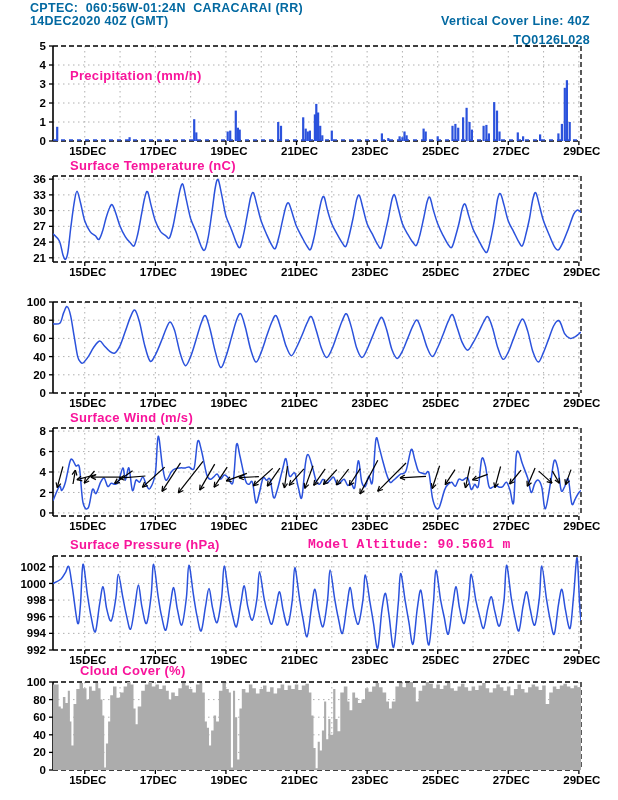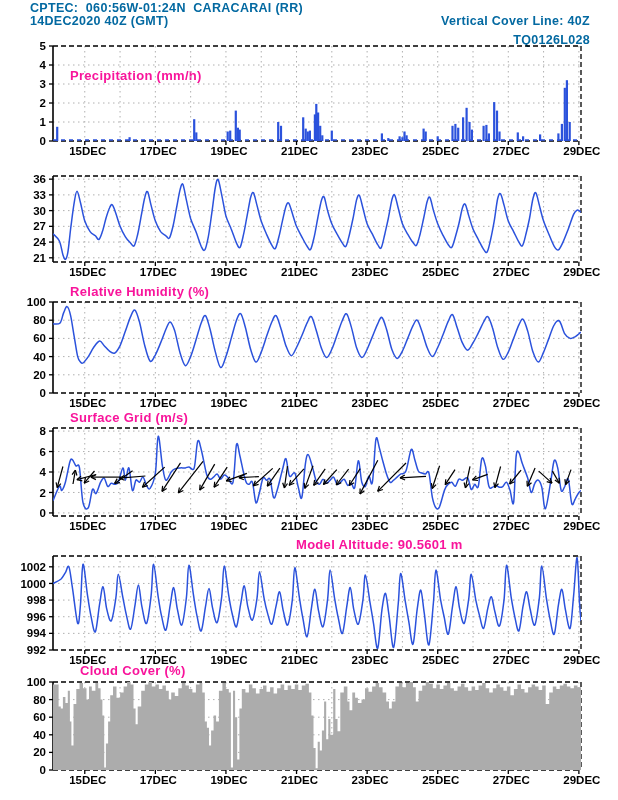--- a/index.html
+++ b/index.html
@@ -14,23 +14,24 @@
 </head>
 <body>
 
 <div id="fig">
   <div class="hdr orange" style="left:30px;top:1px;">CPTEC:  060:56W-01:24N  CARACARAI (RR)</div>
   <div class="hdr orange" style="left:30px;top:14px;">14DEC2020 40Z (GMT)</div>
   <div class="hdr orange" style="right:28px;top:14px;">Vertical Cover Line: 40Z</div>
   <div class="hdr orange" style="right:28px;top:33px;">TQ0126L028</div>
 
   <div class="ptitle" style="left:70px;top:31px;margin-top:37px;">Precipitation (mm/h)</div>
-  <div class="ptitle" style="left:70px;top:284px;">Relative Humidity (%)</div>
-  <div class="ptitle" style="left:70px;top:410px;">Surface Grid (m/s)</div>
-  <div class="ptitle" style="left:296px;top:537px;">Model Altitude: 90.5601 m</div>
+  <div class="ptitle" style="left:70px;top:158px;">Surface Temperature (nC)</div>
+  <div class="ptitle" style="left:70px;top:410px;">Surface Wind (m/s)</div>
+  <div class="ptitle" style="left:70px;top:537px;">Surface Pressure (hPa)</div>
+  <div class="ptitle" style="left:308px;top:537px;font-family:Liberation Mono, monospace;">Model Altitude: 90.5601 m</div>
   <div class="ptitle" style="left:80px;top:663px;">Cloud Cover (%)</div>
 
   <svg id="plot" width="618" height="800">
       <defs>
         <clipPath id="clip0">
           <rect x="53" y="45" width="528" height="97"></rect>
         </clipPath>
       </defs>
       <g>
         <line x1="53" y1="122" x2="581" y2="122" stroke="#B0B0B0" stroke-width="1" stroke-dasharray="1.5 3.5"></line>

